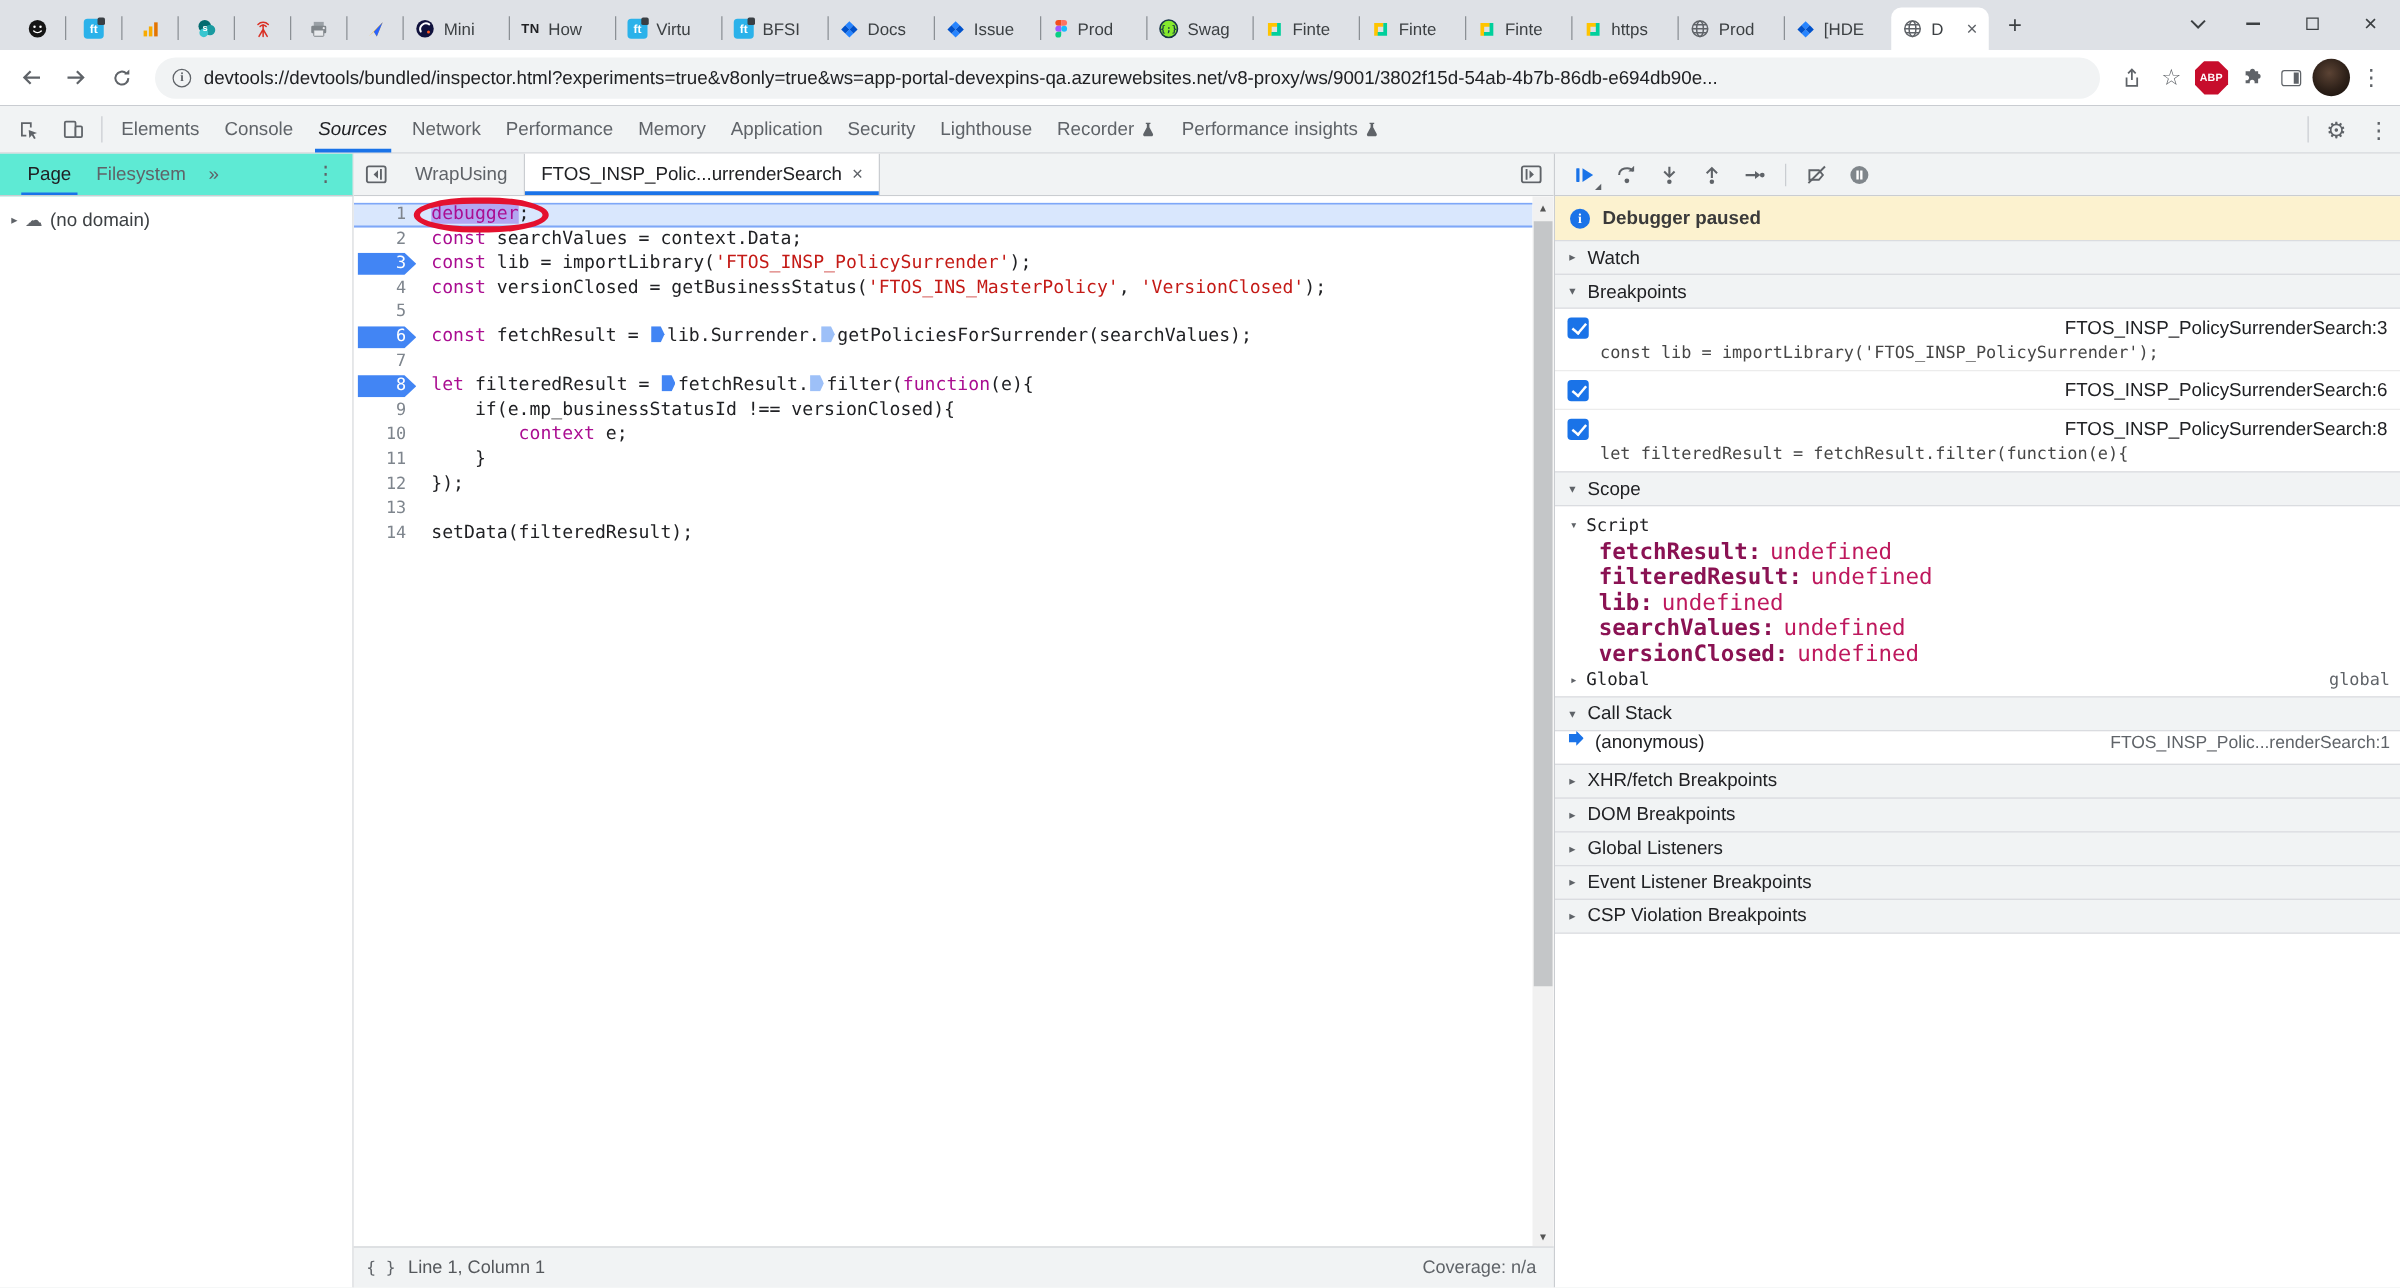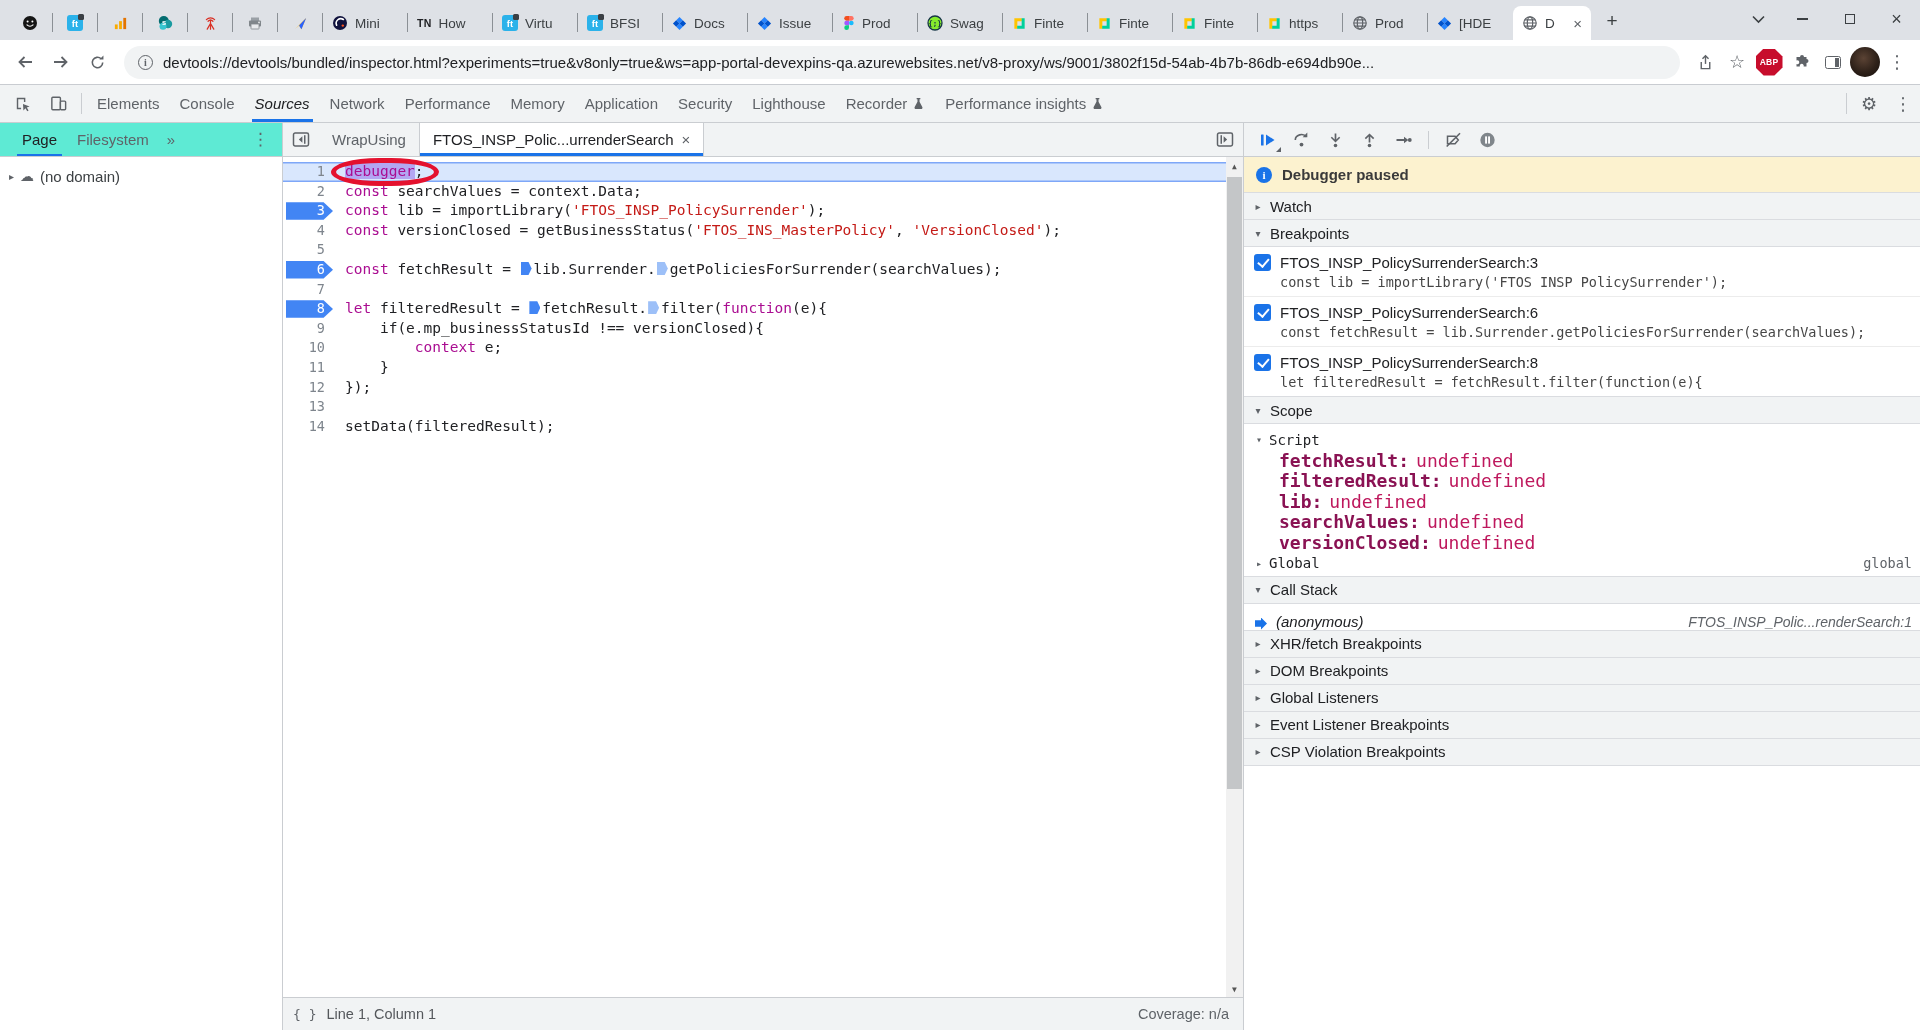--- a/index.html
+++ b/index.html
@@ -116,34 +116,34 @@
                            border-left:5px solid transparent; border-bottom:5px solid #5f6368; }
   .dbg-sep { width:1px; height:18px; background:#cacdd1; margin:0 6px; }
   .dbg-banner { height:35px; flex:none; background:#fcf2cf; display:flex; align-items:center; gap:10px; padding-left:12px; font-size:15px; font-weight:600; color:#3a3a3a; }
   .info-i { width:16px; height:16px; background:#1a73e8; color:#fff; border-radius:50%; font-size:11px; font-weight:bold; display:grid; place-items:center; font-family:"Liberation Serif",serif; flex:none; }
 
   .sect-head { height:28px; background:#f1f3f4; border-bottom:1px solid #dadce0; border-top:1px solid #dadce0; margin-top:-1px; display:flex; align-items:center; gap:7px; padding-left:9px; font-size:15px; color:#202124; position:relative; }
   .sect-head:first-child { margin-top:0; }
   .chev { font-size:10px; color:#5f6368; width:10px; text-align:center; }
 
   .bp-item { padding:7px 10px 6px 10px; border-bottom:1px solid #ececec; }
-  .bp-top { display:flex; align-items:center; gap:9px; }
+  .bp-top { display:flex; align-items:center; gap:9px;justify-content:space-between; }
   .checkbox { width:17px; height:17px; border-radius:3px; background:#1a73e8; position:relative; flex:none; }
   .checkbox::after { content:""; position:absolute; left:5.6px; top:2.4px; width:4.6px; height:9px; border:solid #fff; border-width:0 2px 2px 0; transform:rotate(40deg); }
   .bp-loc { font-size:15px; color:#202124; white-space:nowrap; overflow:hidden; }
   .bp-code { margin:3px 0 0 26px; font-family:"DejaVu Sans Mono",monospace; font-size:13.5px; color:#464646; white-space:nowrap; overflow:hidden; }
 
   .scope-body { padding:5px 0 3px; }
   .scope-group { display:flex; align-items:center; gap:5px; height:21px; padding:0 8px 0 10px; font-family:"DejaVu Sans Mono",monospace; font-size:14px; color:#202124; }
   .scope-var { height:20.5px; padding-left:35px; font-family:"DejaVu Sans Mono",monospace; font-size:18px; display:flex; align-items:center; }
   .var-name { color:#8a1253; font-weight:bold; }
   .var-val { color:#be185d; margin-left:7px; }
   .scope-right { margin-left:auto; color:#5f6368; font-size:13.5px; font-family:"DejaVu Sans Mono",monospace; }
 
-  .frame { height:27px; display:flex; align-items:flex-end; gap:9px; padding:0 8px 0 11px; font-size:15px; color:#202124; border-bottom:1px solid #f0f0f0;font-style:italic; }
+  .frame { height:27px; display:flex; align-items:flex-start; gap:9px; padding:0 8px 0 11px; font-size:15px; color:#202124; border-bottom:1px solid #f0f0f0; }
   .frame-arrow { width:12px; height:12px; background:#1a73e8; clip-path:polygon(0 22%,50% 22%,50% 0,100% 50%,50% 100%,50% 78%,0 78%); flex:none; }
   .frame-loc { margin-left:auto; color:#5f6368; font-size:14px; white-space:nowrap; }
 </style>
 </head>
 <body>
 
 <div id="app">
 
   <div class="tabstrip">
     <div style="display:flex;align-items:flex-end;min-width:0;">
@@ -691,21 +691,20 @@
                   <span class="checkbox"></span>
                   <span class="bp-loc">FTOS_INSP_PolicySurrenderSearch:3</span>
                 </div>
                 <div class="bp-code">const lib = importLibrary('FTOS_INSP_PolicySurrender');</div>
               </div>
               <div class="bp-item">
                 <div class="bp-top">
                   <span class="checkbox"></span>
                   <span class="bp-loc">FTOS_INSP_PolicySurrenderSearch:6</span>
                 </div>
-                <div class="bp-code">const fetchResult = lib.Surrender.getPoliciesForSurrender(searchValues);</div>
               </div>
               <div class="bp-item">
                 <div class="bp-top">
                   <span class="checkbox"></span>
                   <span class="bp-loc">FTOS_INSP_PolicySurrenderSearch:8</span>
                 </div>
                 <div class="bp-code">let filteredResult = fetchResult.filter(function(e){</div>
               </div>
             </div>
             <div class="sect-head">

